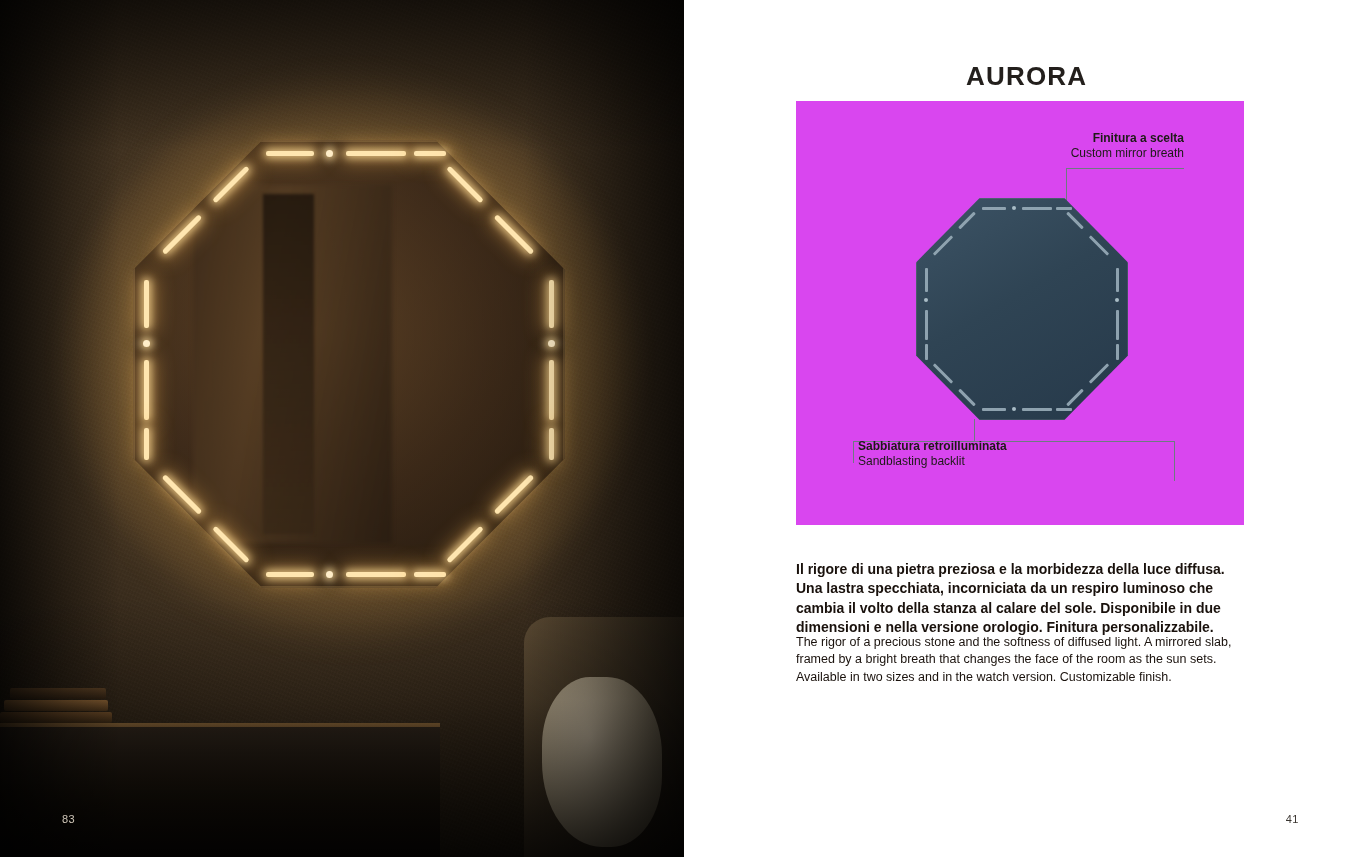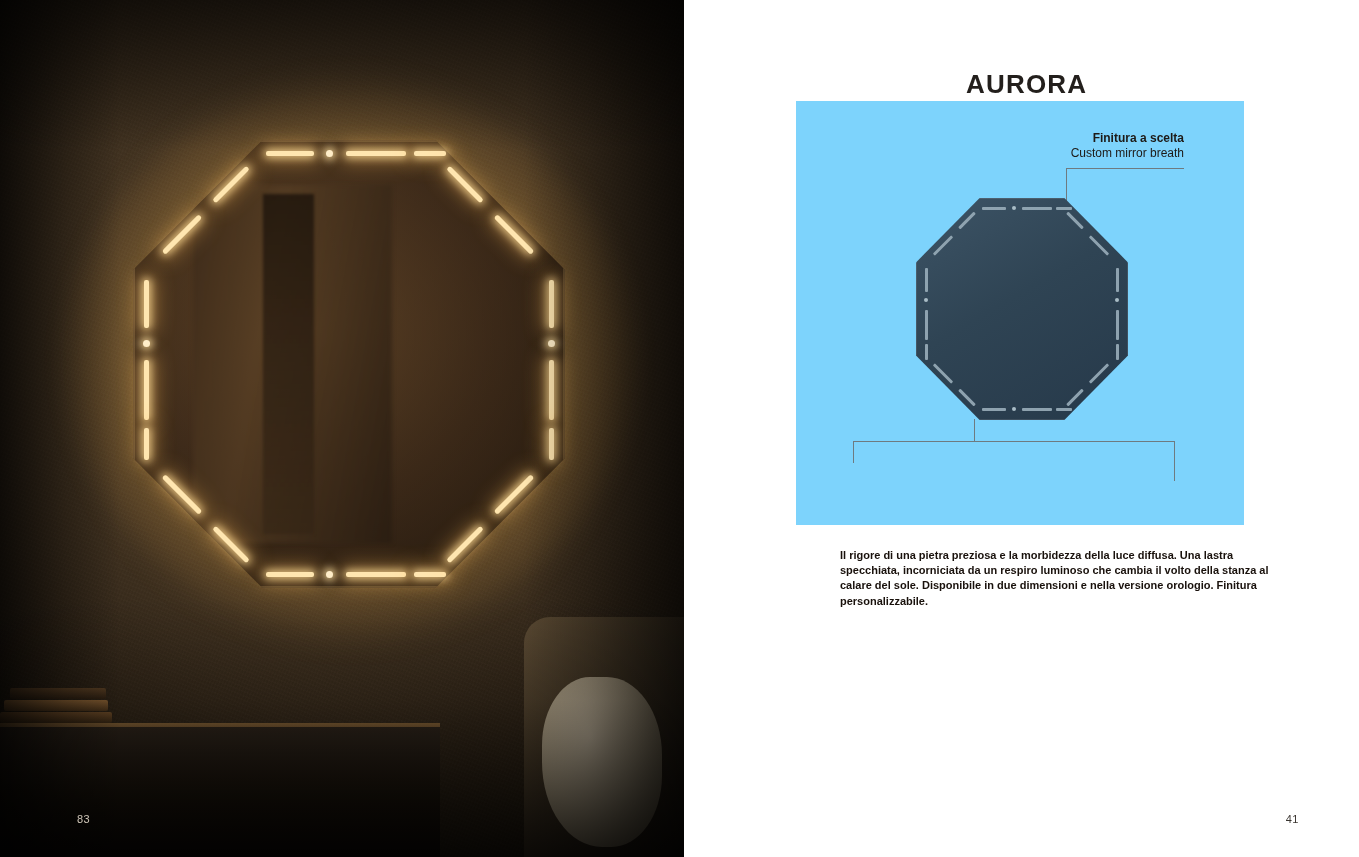--- a/index.html
+++ b/index.html
@@ -165,46 +165,46 @@
   .pillow {
     position: absolute;
     right: 22px; bottom: 10px;
     width: 120px; height: 170px;
     border-radius: 40% 46% 42% 50%;
     background: radial-gradient(ellipse at 40% 35%, #d9cbb2 0%, #b6a88d 45%, #7d7157 100%);
     opacity: 0.92;
   }
   .folio-left {
     position: absolute;
-    left: 77px; bottom: 32px;
+    left: 62px; bottom: 32px;
     color: #cfc6b8;
     font-size: 11px;
     letter-spacing: 0.5px;
   }
 
   
   .page-right {
     position: relative;
     width: 675px;
     height: 857px;
     background: #ffffff;
   }
   .product-title {
     position: absolute;
-    left: 282px; top: 69px;
+    left: 282px; top: 61px;
     font-size: 26px;
     font-weight: bold;
     letter-spacing: 1.2px;
     color: #231f1c;
   }
   .diagram-panel {
     position: absolute;
     left: 112px; top: 101px;
     width: 448px; height: 424px;
-    background: #7dd3fc;
+    background: #d946ef;
   }
   .diagram-octagon {
     position: absolute;
     left: 120px; top: 97px;
     width: 212px; height: 222px;
     clip-path: polygon(30% 0%, 70% 0%, 100% 29%, 100% 71%, 70% 100%, 30% 100%, 0% 71%, 0% 29%);
     background: linear-gradient(150deg, #3d5466 0%, #2f4454 45%, #26394a 100%);
   }
   .diagram-inner-line {
     position: absolute;
@@ -246,21 +246,21 @@
   }
   .leader.h { height: 1px; }
   .leader.v { width: 1px; }
 
   .body-copy {
     position: absolute;
     left: 112px;
     width: 452px;
     color: #19110c;
   }
-  .body-copy.it { top: 548px; font-size: 11px; line-height: 1.38; font-weight: bold; margin-left: 44px; }
+  .body-copy.it { top: 560px; font-size: 14px; line-height: 1.38; font-weight: bold; }
   .body-copy.en { top: 634px; font-size: 12.5px; line-height: 1.38; font-weight: normal; }
 
   .folio-right {
     position: absolute;
     right: 60px; bottom: 32px;
     color: #3a3530;
     font-size: 11px;
     letter-spacing: 0.5px;
   }
   .gutter {
@@ -347,20 +347,24 @@
         <div class="it">Finitura a scelta</div>
         <div class="en">Custom mirror breath</div>
       </div>
       <div class="leader h" style="left:270px; top:67px; width:118px;"></div>
       <div class="leader v" style="left:270px; top:67px; height:40px;"></div>
 
       <div class="leader v" style="left:178px; top:318px; height:22px;"></div>
       <div class="leader h" style="left:57px; top:340px; width:322px;"></div>
       <div class="leader v" style="left:378px; top:340px; height:40px;"></div>
       <div class="leader v" style="left:57px; top:340px; height:22px;"></div>
+      <div class="callout-label" style="left:62px; top:338px; width:260px; text-align:left;">
+        <div class="it">Sabbiatura retroilluminata</div>
+        <div class="en">Sandblasting backlit</div>
+      </div>
 
       <div class="diagram-octagon">
         <div class="diagram-inner-line"></div>
 
         <div class="dseg h" style="left:66px; top:9px; width:24px;"></div>
         <div class="ddot" style="left:96px; top:8px;"></div>
         <div class="dseg h" style="left:106px; top:9px; width:30px;"></div>
         <div class="dseg h" style="left:140px; top:9px; width:16px;"></div>
 
         <div class="dseg h" style="left:66px; top:210px; width:24px;"></div>
@@ -383,16 +387,17 @@
         <div class="dseg h" style="left:170px; top:46px; width:26px; transform:rotate(45deg);"></div>
         <div class="dseg h" style="left:148px; top:21px; width:22px; transform:rotate(45deg);"></div>
         <div class="dseg h" style="left:14px; top:174px; width:26px; transform:rotate(45deg);"></div>
         <div class="dseg h" style="left:40px; top:198px; width:22px; transform:rotate(45deg);"></div>
         <div class="dseg h" style="left:170px; top:174px; width:26px; transform:rotate(-45deg);"></div>
         <div class="dseg h" style="left:148px; top:198px; width:22px; transform:rotate(-45deg);"></div>
       </div>
     </div>
 
     <div class="body-copy it">Il rigore di una pietra preziosa e la morbidezza della luce diffusa. Una lastra specchiata, incorniciata da un respiro luminoso che cambia il volto della stanza al calare del sole. Disponibile in due dimensioni e nella versione orologio. Finitura personalizzabile.</div>
+    <div class="body-copy en">The rigor of a precious stone and the softness of diffused light. A mirrored slab, framed by a bright breath that changes the face of the room as the sun sets. Available in two sizes and in the watch version. Customizable finish.</div>
 
     <div class="folio-right">41</div>
   </div>
 </div>
 
 </body></html>

